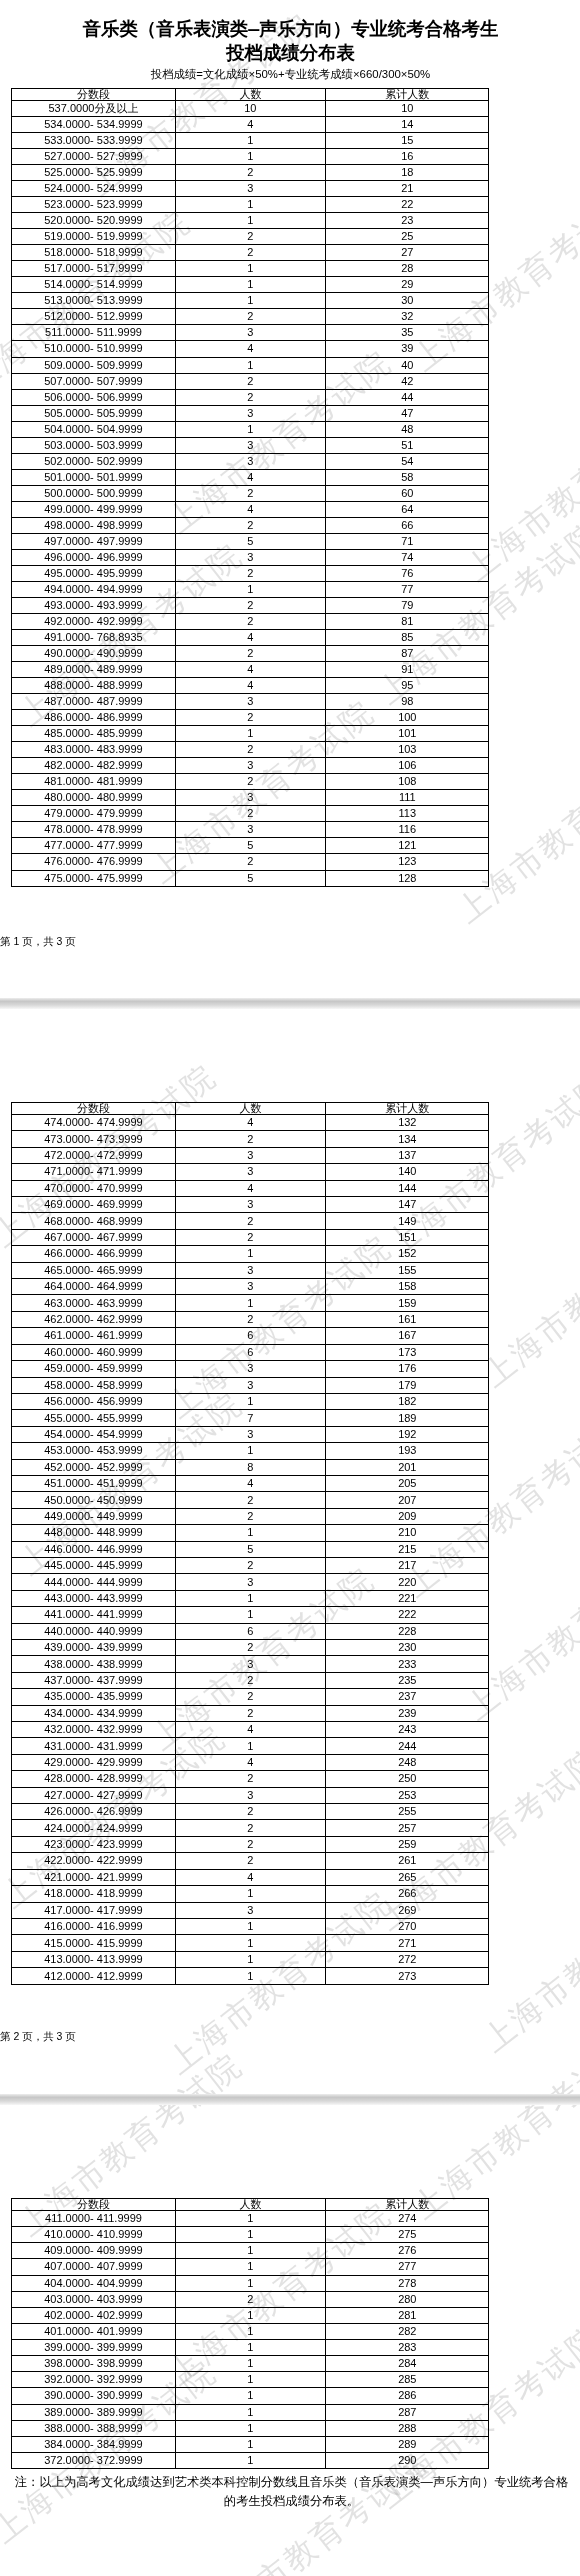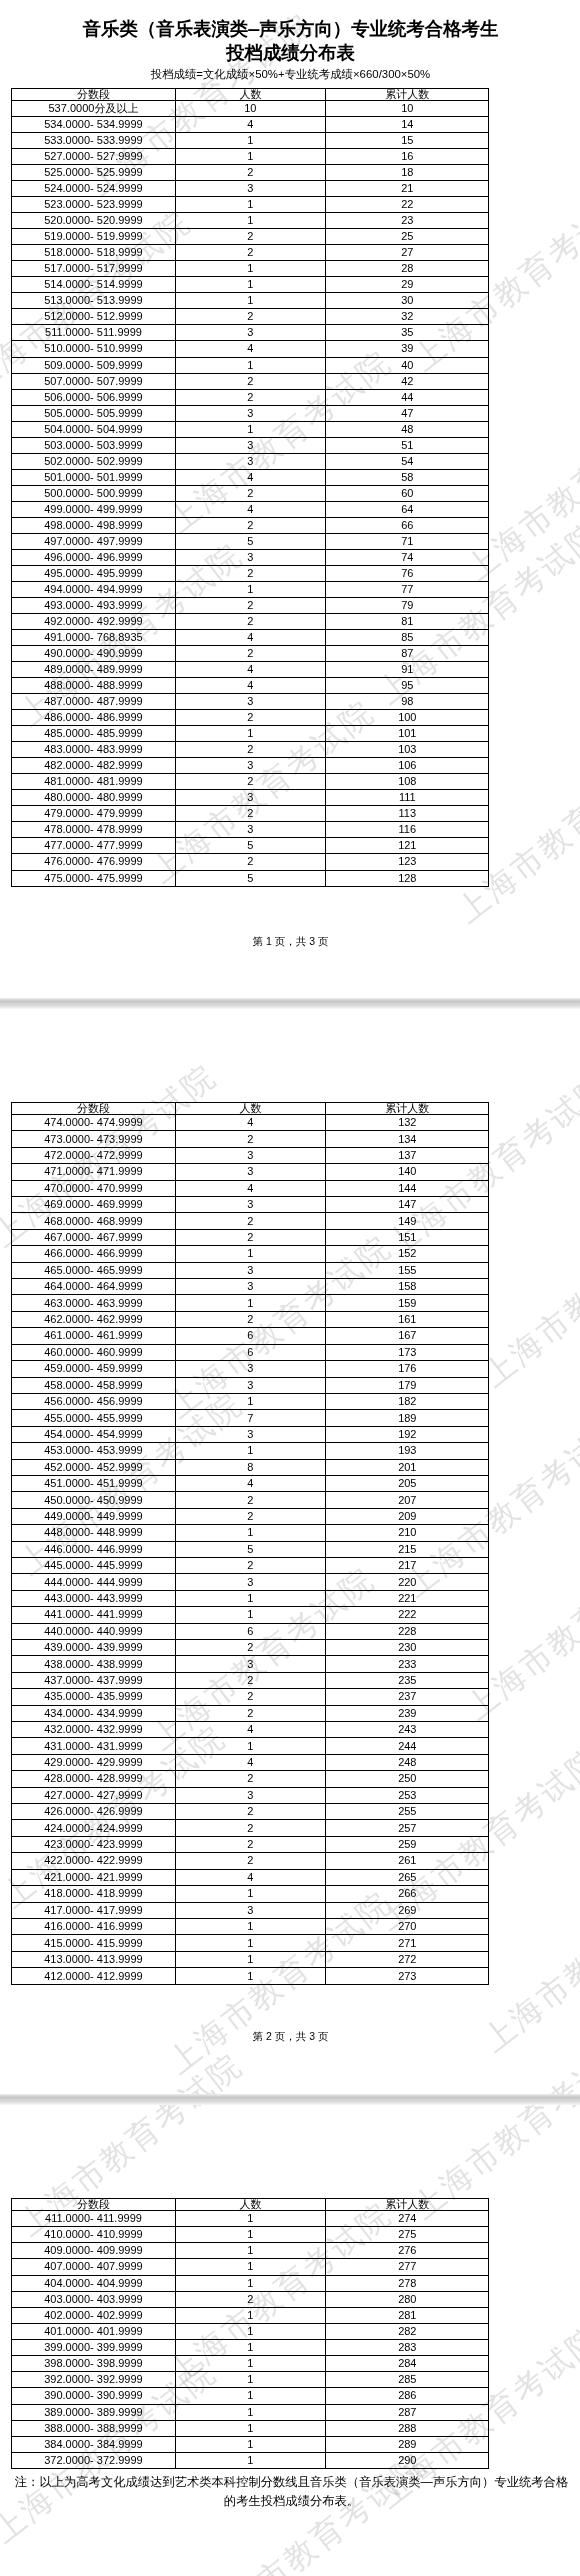--- a/index.html
+++ b/index.html
@@ -63,21 +63,21 @@
     font-weight: normal;
     padding: 0;
     white-space: nowrap;
     overflow: hidden;
     line-height: 1;
   }
   .pagefooter {
     position: absolute;
     left: 0;
     width: 100%;
-    text-align: center;
+    text-align: left;
     font-size: 10.5px;
     z-index: 1;
   }
   #footer-page1 { top: 935px; }
   #footer-page2 { top: 2030px; }
   .pagegap {
     position: absolute;
     left: 0;
     width: 100%;
     height: 11.4px;

